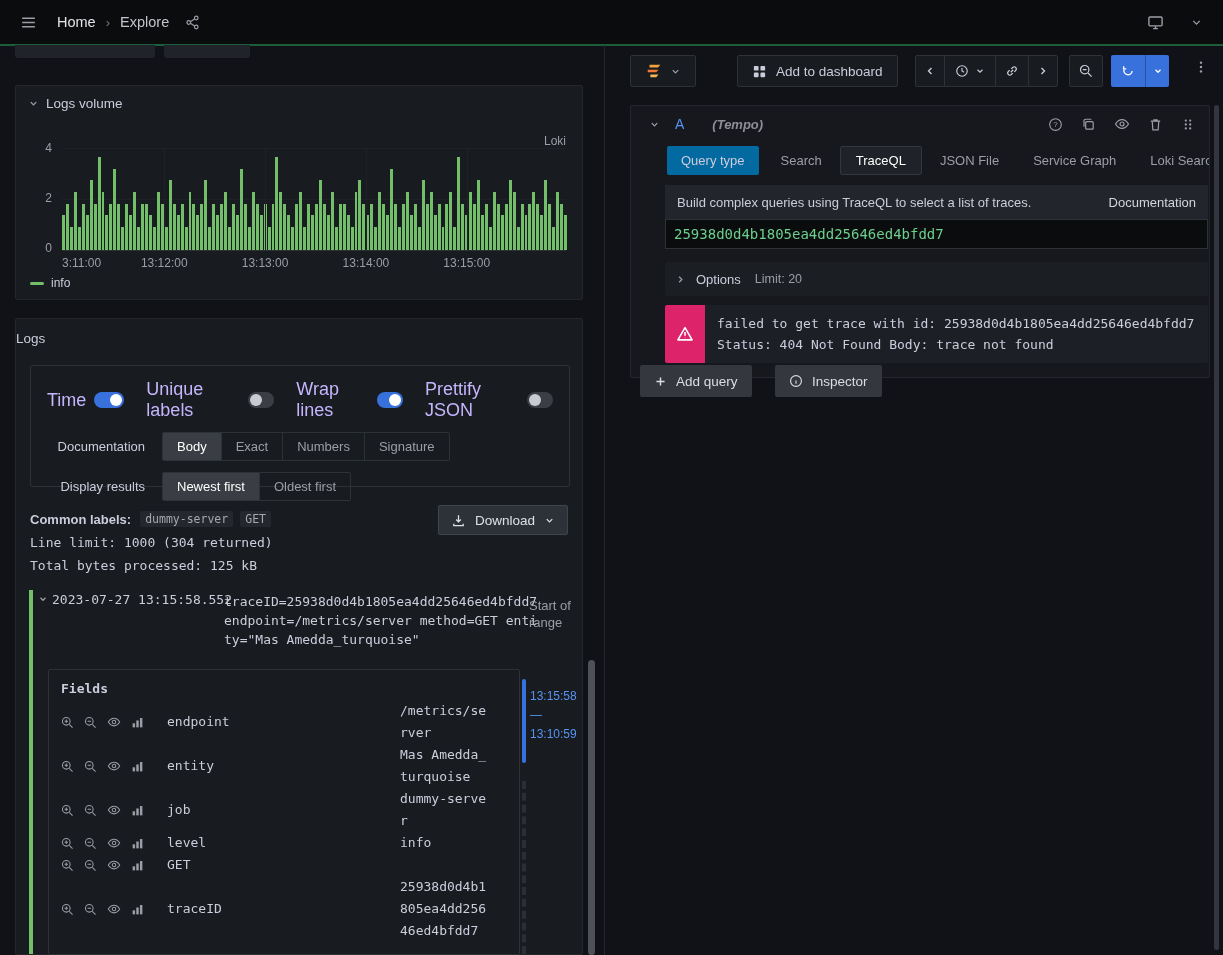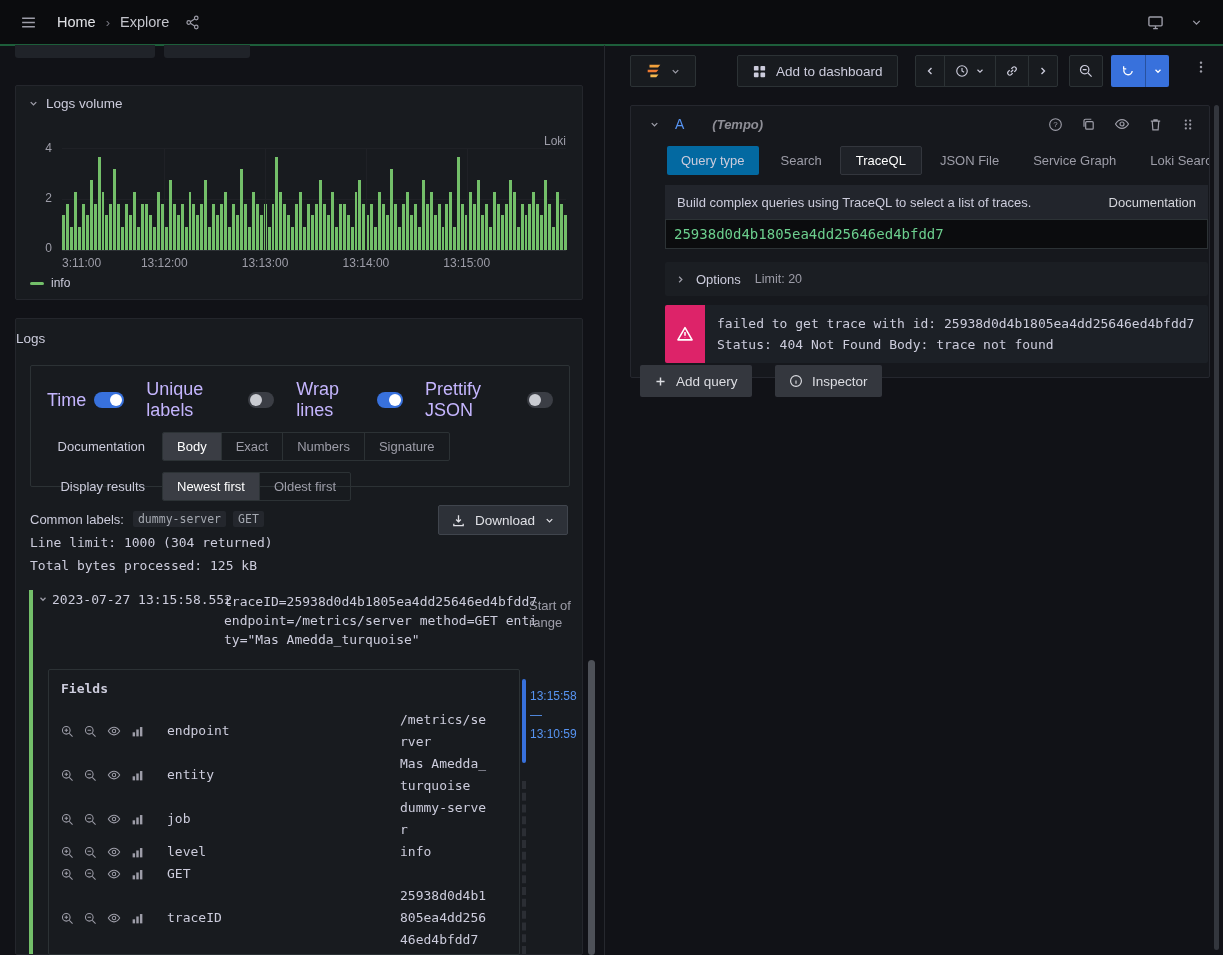--- a/index.html
+++ b/index.html
@@ -76,21 +76,21 @@
   .t-switch.on::after { left:auto; right:2px; background:#fff; }
 
   .radio-row { display:flex; align-items:center; margin-top:11px; }
   .radio-row .r-label { width:114px; text-align:right; margin-right:17px; font-size:13px; color:#ccccdc; }
   .radio-group { display:flex; border:1px solid #2c3235; border-radius:2px; overflow:hidden; }
   .radio-opt { padding:6px 14px; font-size:13px; color:#9d9da8; border-right:1px solid #2c3235; }
   .radio-opt:last-child { border-right:none; }
   .radio-opt.active { background:#3a3d44; color:#ffffff; font-weight:500; }
 
   #common-labels { position:absolute; left:14px; top:192px; display:flex; align-items:center; gap:9px; }
-  #common-labels .cl-label { font-size:13px; color:#ccccdc; }
+  #common-labels .cl-label { font-size:13px; color:#ccccdc;font-weight:bold; }
   .chip { font-family:"DejaVu Sans Mono", monospace; font-size:11.5px; background:#24272d;
     color:#a4a8b0; padding:1px 5px; border-radius:2px; }
   #chips { display:flex; gap:7px; }
 
   #download-btn { position:absolute; right:14px; top:186px; height:30px; display:flex; align-items:center;
     gap:9px; padding:0 12px; background:#2d3138; border:1px solid #40454d; border-radius:2px;
     font-size:13.5px; color:#dfe0e5; }
   #line-limit { position:absolute; left:14px; top:216px; font-family:"DejaVu Sans Mono", monospace; font-size:13px; }
   #total-bytes { position:absolute; left:14px; top:239px; font-family:"DejaVu Sans Mono", monospace; font-size:13px; }
 
@@ -99,21 +99,21 @@
   #log-row .row-chevron { position:absolute; left:0; top:3px; color:#9d9da8; }
   #log-timestamp { position:absolute; left:14px; top:1px; font-family:"DejaVu Sans Mono", monospace; font-size:13px; }
   #log-message { position:absolute; left:186px; top:1px; width:316px;
     font-family:"DejaVu Sans Mono", monospace; font-size:13px; line-height:19px; word-break:break-all; }
   #start-of-range { position:absolute; left:491px; top:6px; width:46px; font-size:13px;
     line-height:17px; color:#9d9da8; }
 
   #fields-box { position:absolute; left:32px; top:350px; width:472px; height:286px;
     border:1px solid #2c3235; border-radius:2px; padding:11px 12px; overflow:hidden; }
   #fields-title { font-family:"DejaVu Sans Mono", monospace; font-size:13px; font-weight:bold; }
-  #field-rows { margin-top:13px; }
+  #field-rows { margin-top:4px; }
   .field-row { display:flex; align-items:center; font-family:"DejaVu Sans Mono", monospace;
     font-size:13px; line-height:22px; }
   .f-icons { display:flex; gap:10px; width:106px; color:#9d9da8; align-items:center; }
   .f-icons .ic { padding:0; color:#9d9da8; display:flex; }
   .f-name { width:233px; color:#ccccdc; }
   .f-value { width:90px; word-break:break-all; color:#ccccdc; }
 
   #range-bar { position:absolute; left:506px; top:360px; width:4px; height:84px;
     background:var(--accent-blue,#3871dc); border-radius:2px; }
   #range-times { position:absolute; left:514px; top:368px; font-size:12px; line-height:19px;

